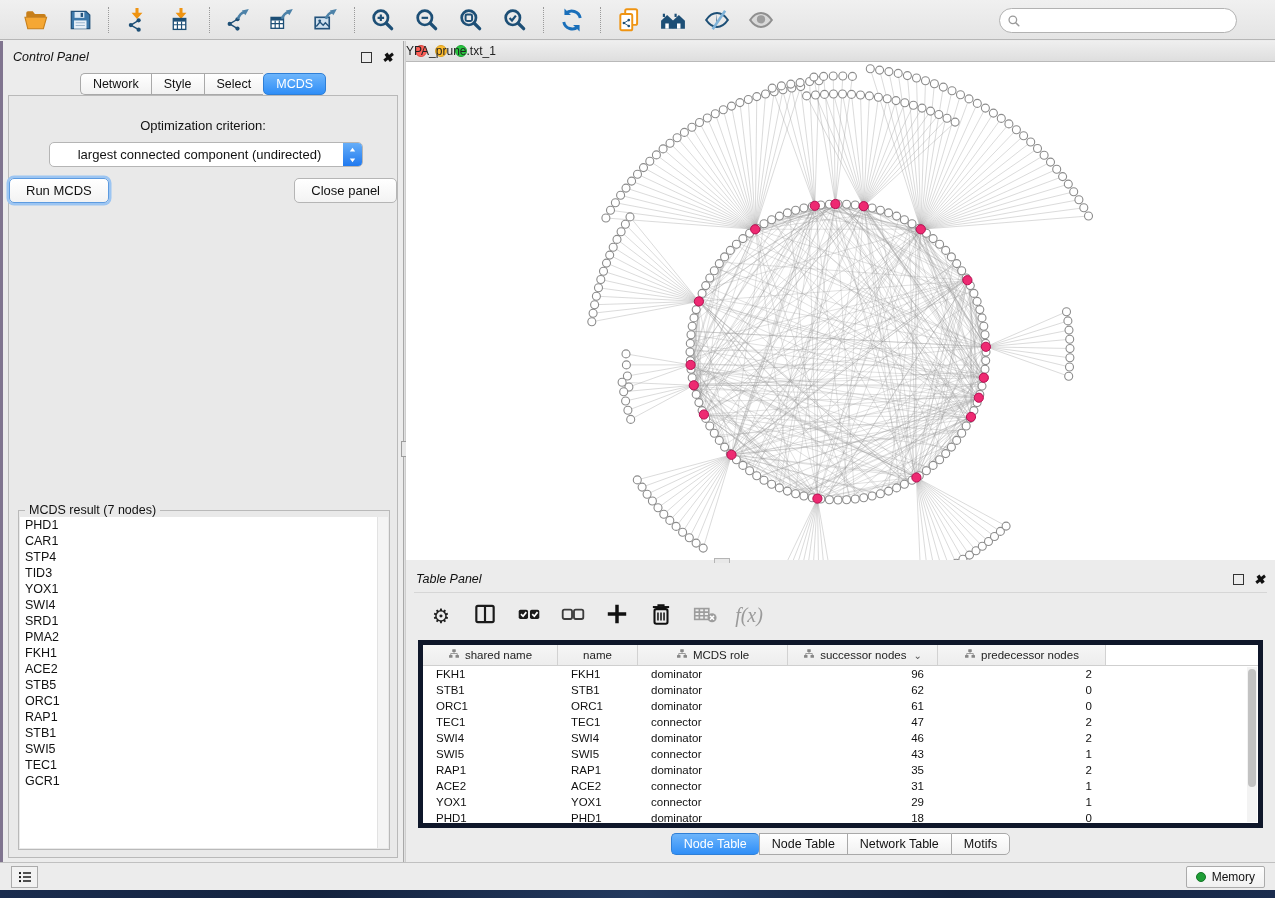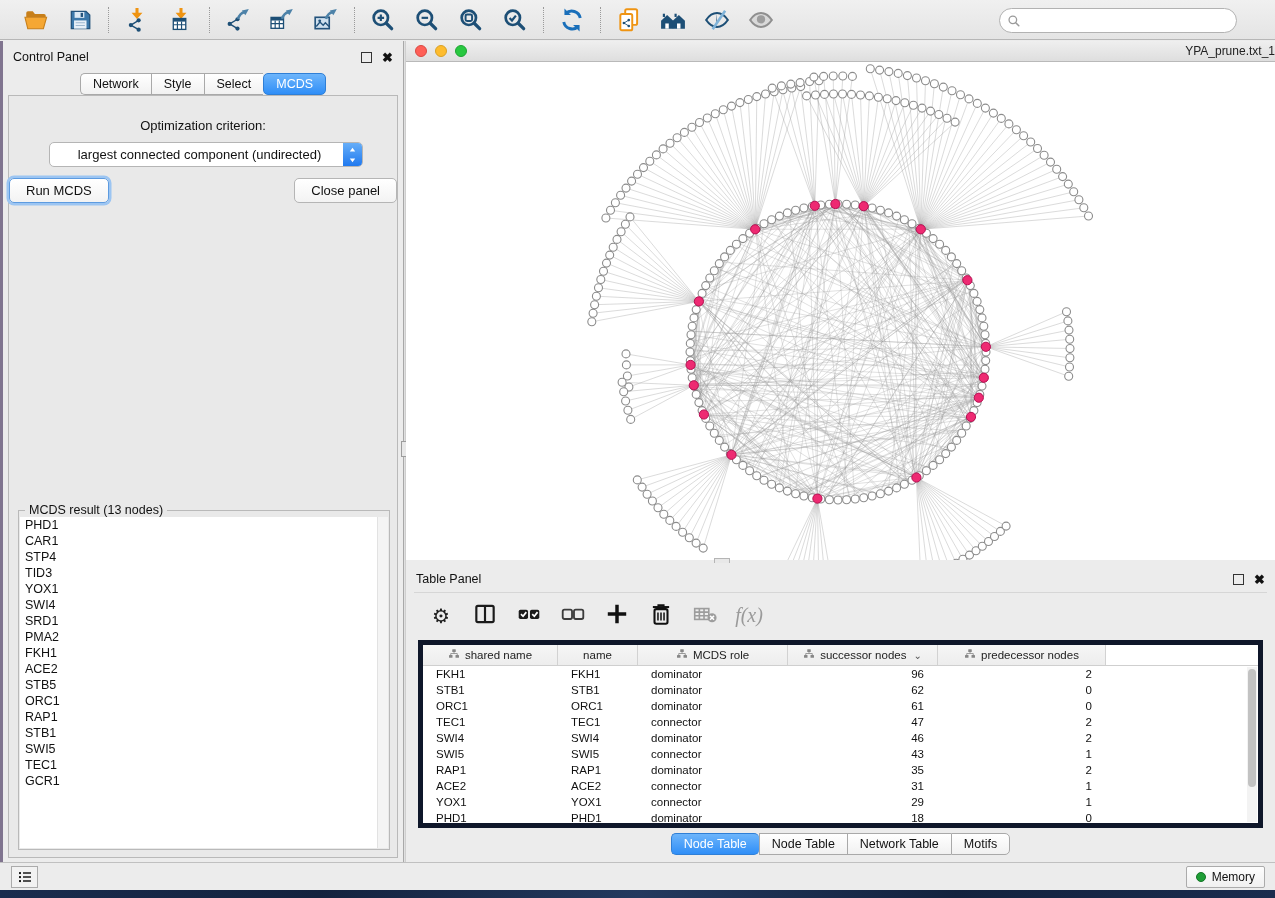--- a/index.html
+++ b/index.html
@@ -20,21 +20,21 @@
   #toolbar-search input { border:none; outline:none; background:transparent; width:200px; font-size:12px; }
   #toolbar-search svg { width:14px; height:14px; margin-right:4px; }
 
   
   #left-strip { position:absolute; left:0; top:41px; width:3px; height:849px; background:#80748f; }
   #desktop-strip { position:absolute; left:0; top:890px; width:1275px; height:8px;
     background:linear-gradient(90deg,#1a2c4e,#13223e 25%,#23395e 50%,#13223e 75%,#1a2c4e); }
 
   
   #control-panel { position:absolute; left:3px; top:41px; width:400px; height:821px; background:#ececec; }
-  .panel-titlebar { height:26px; display:flex; align-items:center; padding:16px 10px; font-size:12.5px; color:#111; }
+  .panel-titlebar { height:26px; display:flex; align-items:center; padding:16px 10px; font-size:12.5px; color:#111;font-style:italic; }
   .panel-titlebar .spacer { flex:1; }
   .win-float { width:11px; height:11px; border:1.6px solid #333; margin-right:10px; cursor:pointer; }
   .win-close { font-size:13px; font-weight:bold; color:#111; cursor:pointer; line-height:11px; }
   .tabstrip { display:flex; justify-content:center; position:relative; z-index:2; }
   .tab { height:22px; padding:8px 12px; display:flex; align-items:center; font-size:12.5px;
     background:linear-gradient(#ffffff,#f1f1f1); border:1px solid #a9a9a9; border-right:none; cursor:pointer; color:#111; }
   .tab:first-child { border-radius:5px 0 0 5px; }
   .tab:last-child { border-right:1px solid #a9a9a9; border-radius:0 5px 5px 0; }
   .tab.active { background:linear-gradient(#6db5fb,#2f8ef7); color:#fff; border-color:#2f7fd6; border-radius:5px; }
   #cp-content { position:absolute; left:5px; top:54px; width:390px; height:763px;
@@ -62,21 +62,21 @@
     border-left:1px solid #a8a8a8; border-right:1px solid #cfcfcf; }
   #v-splitter .grab { position:absolute; left:-3px; top:400px; width:8px; height:16px; background:#e8e8e8; border:1px solid #9d9d9d; }
   #h-splitter-grab { position:absolute; left:714px; top:558px; width:16px; height:7px; background:#e8e8e8; border:1px solid #b5b5b5; }
 
   
   #network-window { position:absolute; left:406px; top:41px; width:869px; height:519px; background:#fff; }
   #net-titlebar { height:21px; background:linear-gradient(#efefef,#dedede); border-bottom:1px solid #b9b9b9;
     display:flex; align-items:center; position:relative; }
   .traffic { display:flex; gap:8px; margin-left:9px; }
   .light { width:12px; height:12px; border-radius:50%; cursor:pointer; }
-  #net-title { position:absolute; left:0; right:0; text-align:right; font-size:12px; color:#222; }
+  #net-title { position:absolute; left:0; right:0; text-align:left; font-size:12px; color:#222; }
   #net-canvas { position:relative; width:869px; height:498px; background:#fff; }
 
   
   #table-panel { position:absolute; left:406px; top:563px; width:869px; height:299px; background:#ececec; }
   #tp-toolbar { position:absolute; left:8px; top:29px; width:853px; height:46px; border-top:1px solid #d6d6d6;
     display:flex; align-items:center; gap:18px; padding-left:14px; }
   .tp-btn { width:26px; height:26px; display:flex; align-items:center; justify-content:center; cursor:pointer; }
   .tp-btn svg { width:24px; height:24px; }
   .tp-gear { font-size:20px; color:#1f1f1f; line-height:20px; }
   .tp-fx { font-family:"Liberation Serif", serif; font-style:italic; font-size:20px; color:#9a9a9a; }
@@ -301,21 +301,21 @@
               <path d="M2 4l3 4 3-4z" fill="#fff"></path>
             </svg>
         </span>
       </div>
       <div id="opt-label">Optimization criterion:</div>
       <div class="btn-row">
         <button class="push-btn focused">Run MCDS</button>
         <button class="push-btn">Close panel</button>
       </div>
       <div id="mcds-fieldset">
-        <span id="mcds-legend">MCDS result (13 nodes)</span>
+        <span id="mcds-legend">MCDS result (7 nodes)</span>
         <div id="mcds-listbox">
           <div id="mcds-items">
               <div class="mcds-item">PHD1</div>
               <div class="mcds-item">CAR1</div>
               <div class="mcds-item">STP4</div>
               <div class="mcds-item">TID3</div>
               <div class="mcds-item">YOX1</div>
               <div class="mcds-item">SWI4</div>
               <div class="mcds-item">SRD1</div>
               <div class="mcds-item">PMA2</div>

